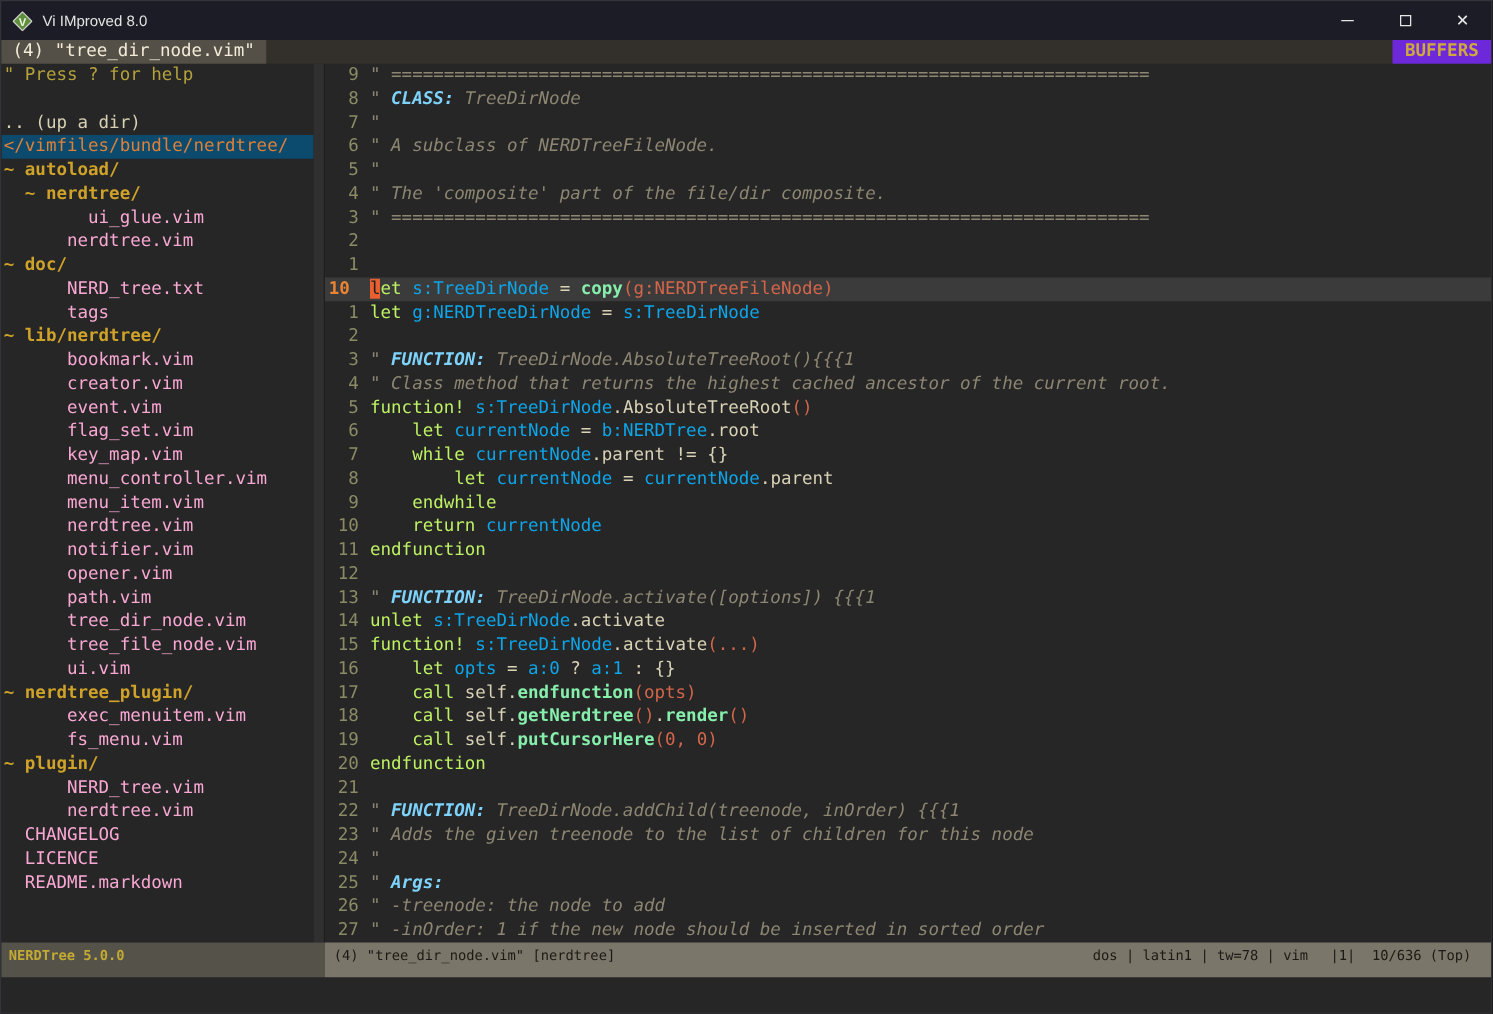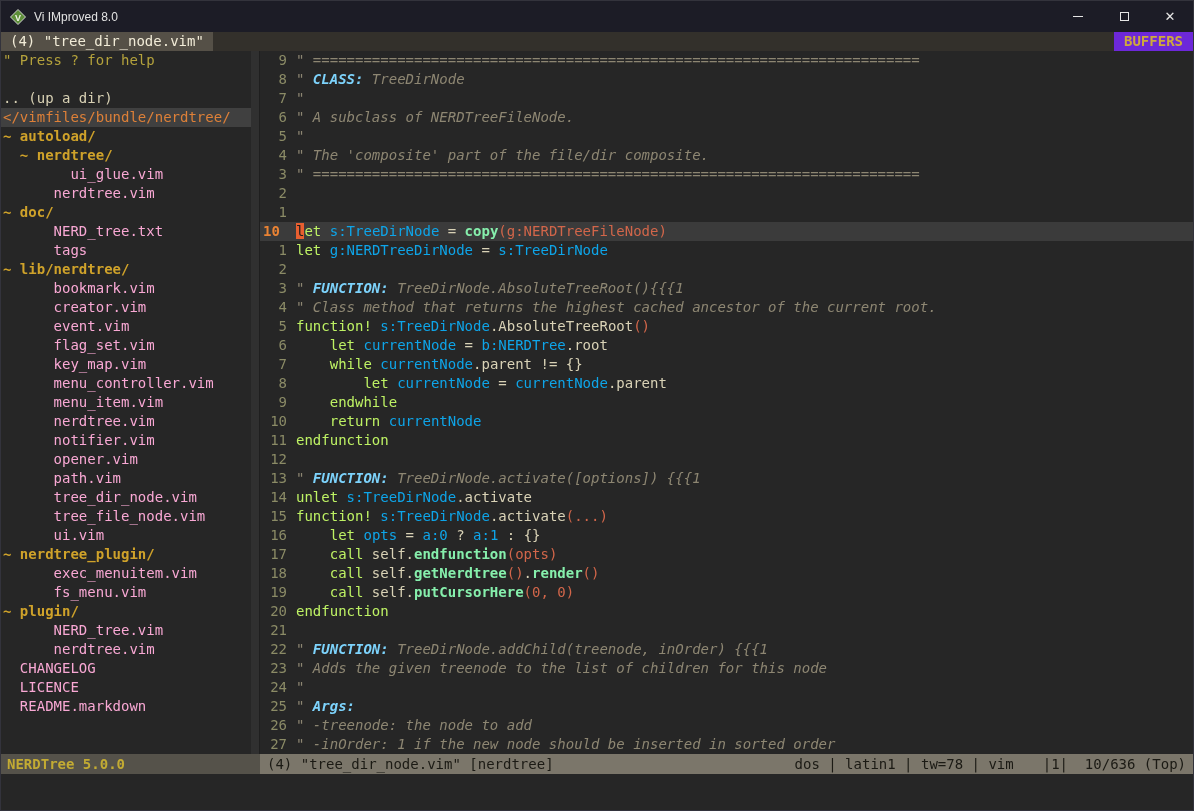--- a/index.html
+++ b/index.html
@@ -21,42 +21,42 @@
   .tab-fill{flex:1}
   .buffers{background:#6d28d9;color:#cfa93c;font-weight:bold;padding:0 10px}
   
   .content{height:703px;flex:0 0 auto;display:flex;font-size:14px;line-height:19px;overflow:hidden}
   .tree{width:250px;flex:0 0 auto;background:#262626;overflow:hidden}
   .trow{height:19px;white-space:pre;padding-left:2px}
   .trow.help{color:#b4a23c}
   .trow.dir{color:#cfa22a;font-weight:bold}
   .trow.file{color:#f9a8d4}
   .trow.up{color:#d8d1b4}
-  .trow.root{color:#de8038;background:#404040}
+  .trow.root{color:#de8038;background:#0c4a6e}
   .vsep{width:9px;flex:0 0 auto;background:#303030;border-right:1px solid #1f1f1f}
   .editor{flex:1;display:flex;flex-direction:column;background:#262626;overflow:hidden}
   .row{height:19px;display:flex;white-space:pre}
   .row.current{background:#3b3b3b}
   .gut{flex:0 0 36px;color:#8b8b66;text-align:right;padding-right:9px}
   .gut.gcur{text-align:left;padding-left:3px;padding-right:0;color:#ea8334;font-weight:bold}
   .codeline{flex:1;white-space:pre}
   .s-k{color:#bef264}
   .s-i{color:#0ea5e9}
   .s-f{color:#86efac;font-weight:bold}
   .s-c{color:#8d8672;font-style:italic}
   .s-cb{color:#7dd3fc;font-style:italic;font-weight:bold}
   .s-p{color:#d9d2b6}
   .s-r{color:#d2664a}
   .s-cur{background:#e85f30;color:#1d1d1d}
   
-  .statusline{height:20px;flex:0 0 auto;display:flex;font-size:14px;line-height:21px;white-space:pre}
+  .statusline{height:28px;flex:0 0 auto;display:flex;font-size:11px;line-height:21px;white-space:pre}
   .sl-left{flex:0 0 259px;background:#55524a;color:#c3ab33;font-weight:bold;padding-left:6px}
   .sl-main{flex:1;background:#7b766a;color:#1b1a14;display:flex}
   .sl-file{padding-left:7px}
-  .sl-right{margin-left:auto;display:flex;gap:29px;padding-right:7px}
+  .sl-right{margin-left:auto;display:flex;gap:18px;padding-right:16px}
   
   .cmdline{flex:1;background:#262626}
 </style>
 </head>
 <body>
 
 <div class="window">
 
   <div class="titlebar">
     <svg class="appicon" viewBox="0 0 16 16">

